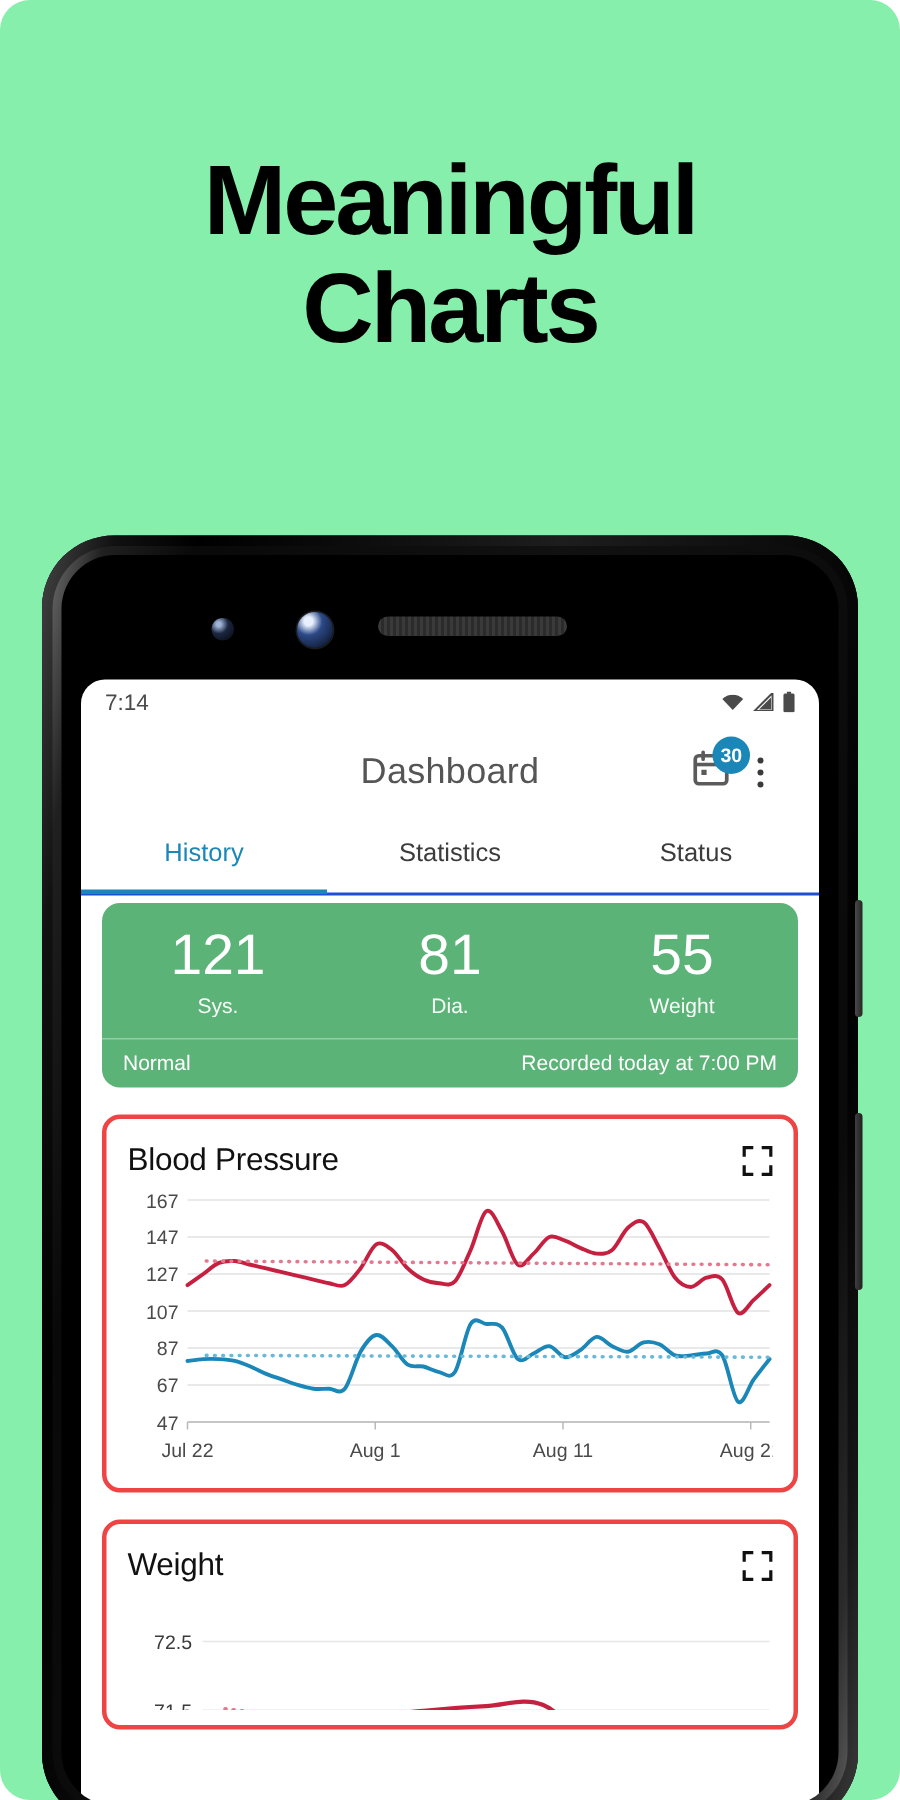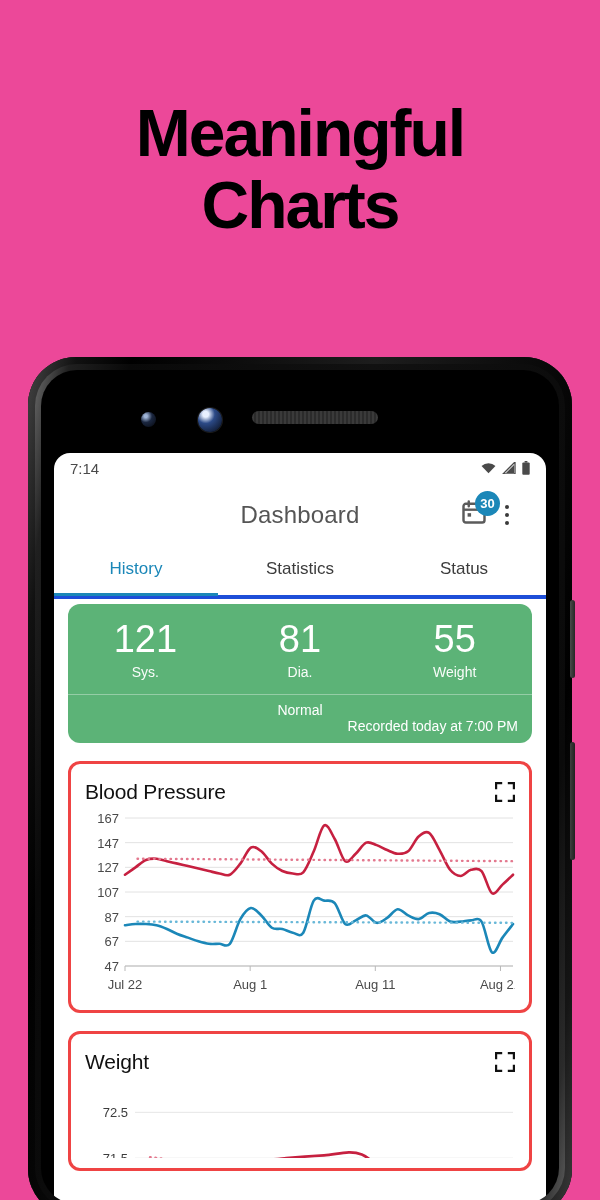--- a/index.html
+++ b/index.html
@@ -2,21 +2,21 @@
 <html><head>
 <meta charset="utf-8">
 <style>
   * { margin:0; padding:0; box-sizing:border-box; }
   html, body {
     width:600px; height:1200px;
     background:#ffffff;
     font-family:"Liberation Sans", sans-serif;
     overflow:hidden;
   }
-  #root { position:relative; width:600px; height:1200px; background:#ec4899; }
+  #root { position:relative; width:600px; height:1200px; background:#86efac;border-radius:20px; }
 
   
   .hero {
     position:absolute; top:102px; left:0; width:600px;
     text-align:center;
     font-size:66px; line-height:0.95; font-weight:700;
     letter-spacing:-2px; color:#000;
   }
   .hero .l2 { display:block; margin-top:9px; }
 
@@ -75,34 +75,34 @@
   .appbar-actions{ margin-left:auto; display:flex; align-items:center; gap:2px; z-index:2; }
   .cal-wrap{ position:relative; width:34px; height:34px; }
   .cal-badge{ position:absolute; right:-6px; top:-7px; width:25px; height:25px; border-radius:50%;
     background:#1b87b8; color:#fff; font-size:13px; font-weight:700;
     display:flex; align-items:center; justify-content:center; }
   .kebab{ width:22px; height:30px; display:flex; flex-direction:column;
     align-items:center; justify-content:center; gap:4px; margin-right:4px; }
   .kebab i{ width:4px; height:4px; border-radius:50%; background:#3a3a3a; display:block; }
 
   
-  .tabs{ display:flex; border-bottom:4px solid #1d4ed8; position:relative; }
+  .tabs{ display:flex; border-bottom:2px solid #1d4ed8; position:relative; }
   .tab{ flex:1; text-align:center; padding:12px 0 16px; font-size:17px; color:#3c3c3c; }
   .tab.active{ color:#1b87b8; }
   .tab-indicator{ position:absolute; bottom:-1px; left:0; width:33.33%; height:3px; background:#1b87b8; }
 
   
   .reading-card{ margin:5px 14px 0; background:#5cb377; border-radius:12px;
     color:#fff; overflow:hidden; }
   .reading-main{ display:flex; padding:16px 0 14px; }
   .reading-col{ flex:1; text-align:center; }
   .reading-val{ font-size:38px; font-weight:300; line-height:1.05; }
   .reading-lab{ font-size:14px; margin-top:4px; opacity:.96; }
   .reading-foot{ display:flex; align-items:center; padding:7px 14px 9px;
-    border-top:1px solid rgba(255,255,255,.35); font-size:14px;flex-direction:column; }
+    border-top:1px solid rgba(255,255,255,.35); font-size:14px; }
   .reading-foot .right{ margin-left:auto; }
 
   
   .card{ margin:18px 14px 0; background:#fff; border:3px solid #ef4444;
     border-radius:12px; padding:16px 14px 10px; }
   .card-head{ display:flex; align-items:center; margin-bottom:6px; }
   .card-title{ font-size:21px; color:#111; font-weight:400; letter-spacing:-.2px; }
   .expand-icon{ margin-left:auto; width:20px; height:20px; }
   .chart-svg{ display:block; width:100%; }
 </style>

